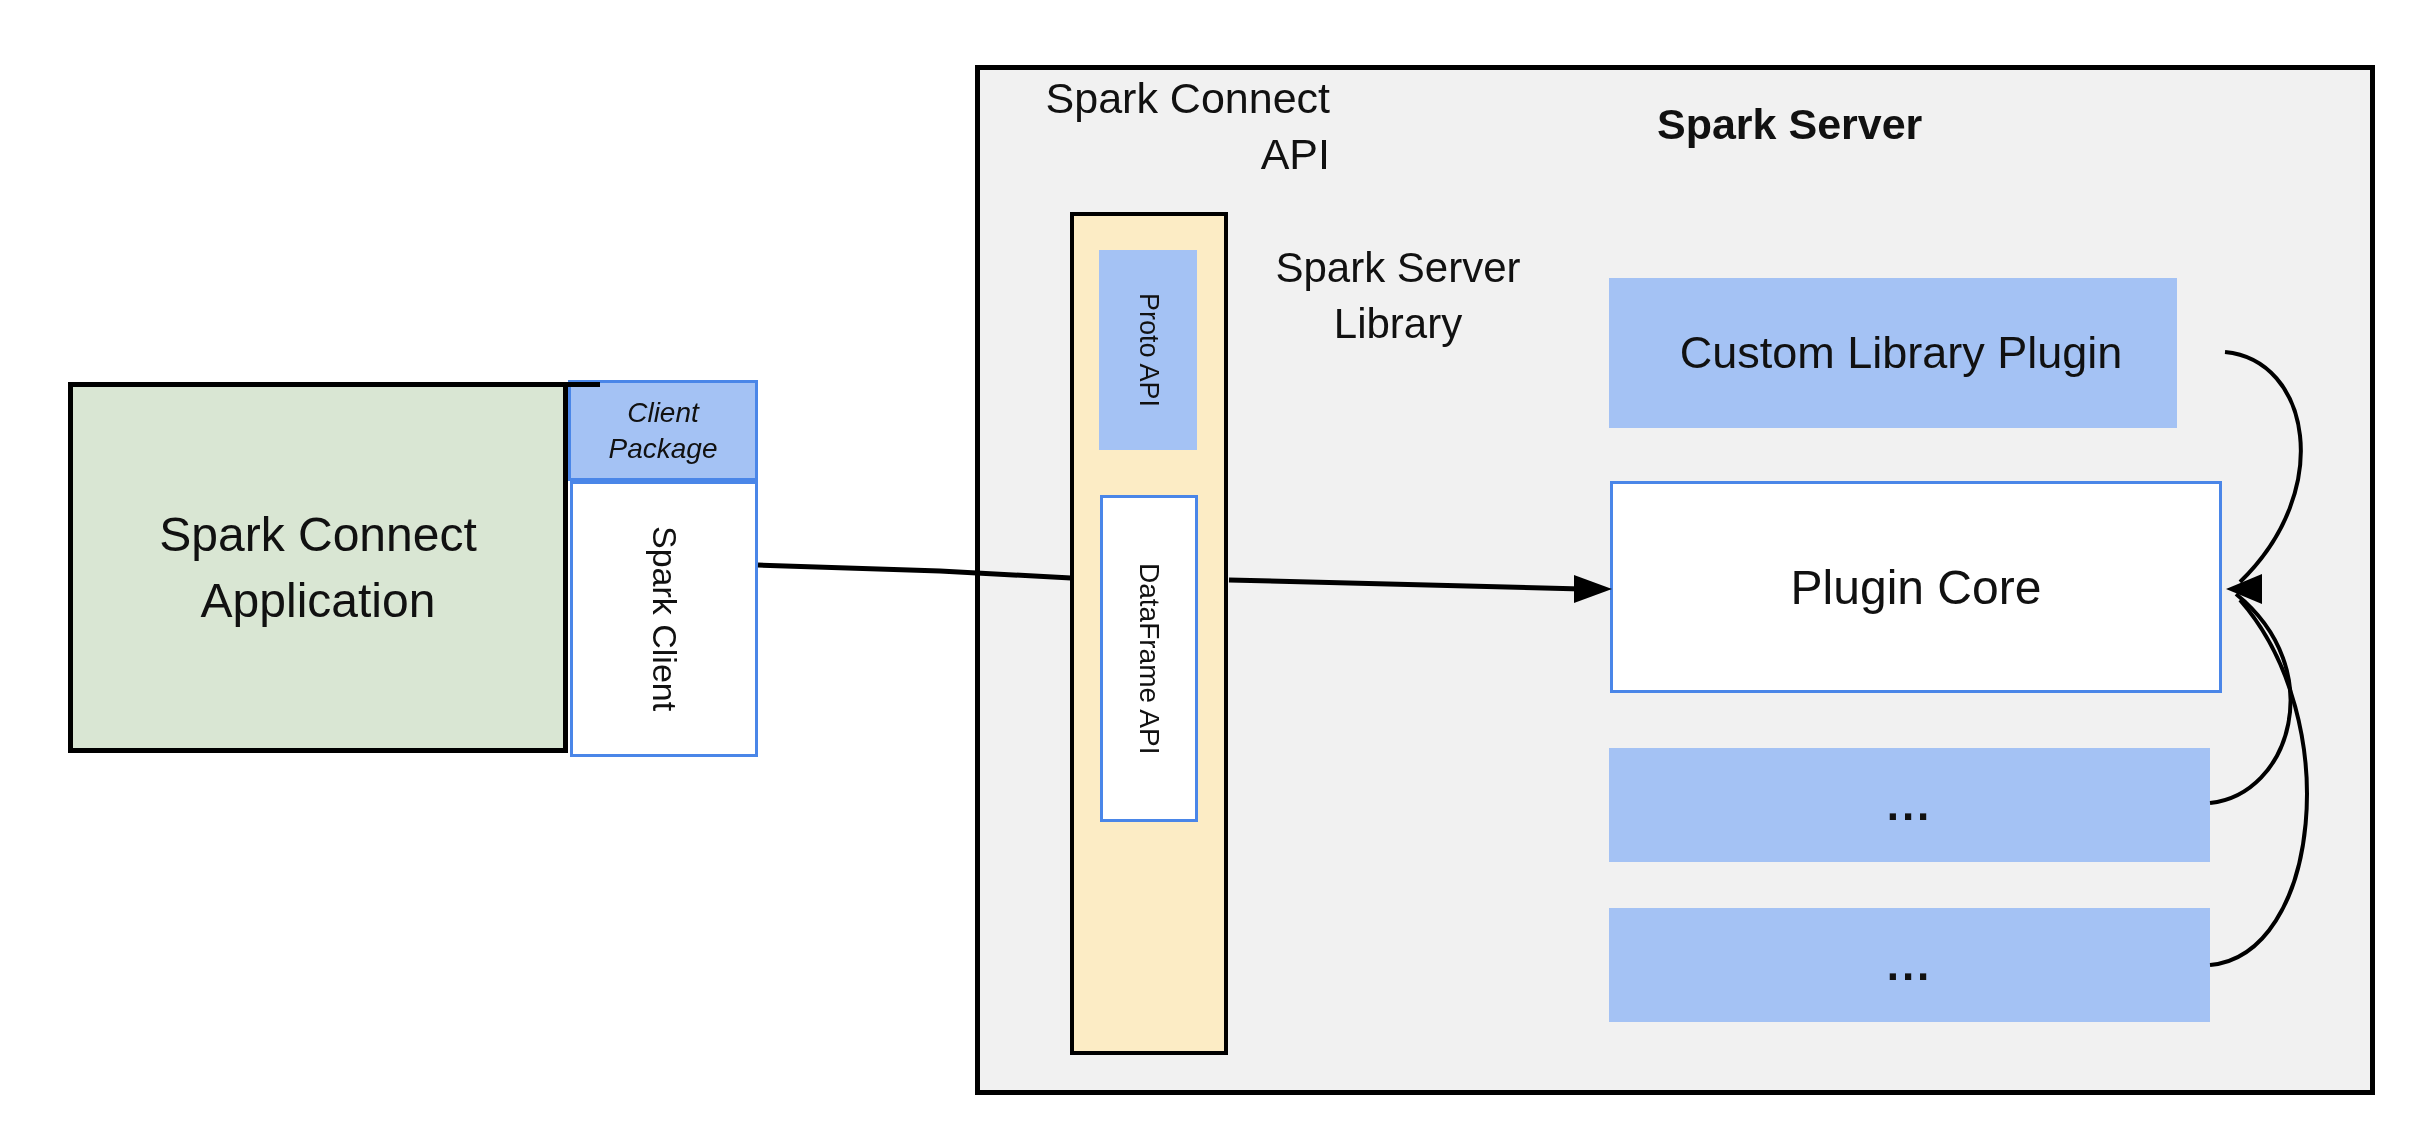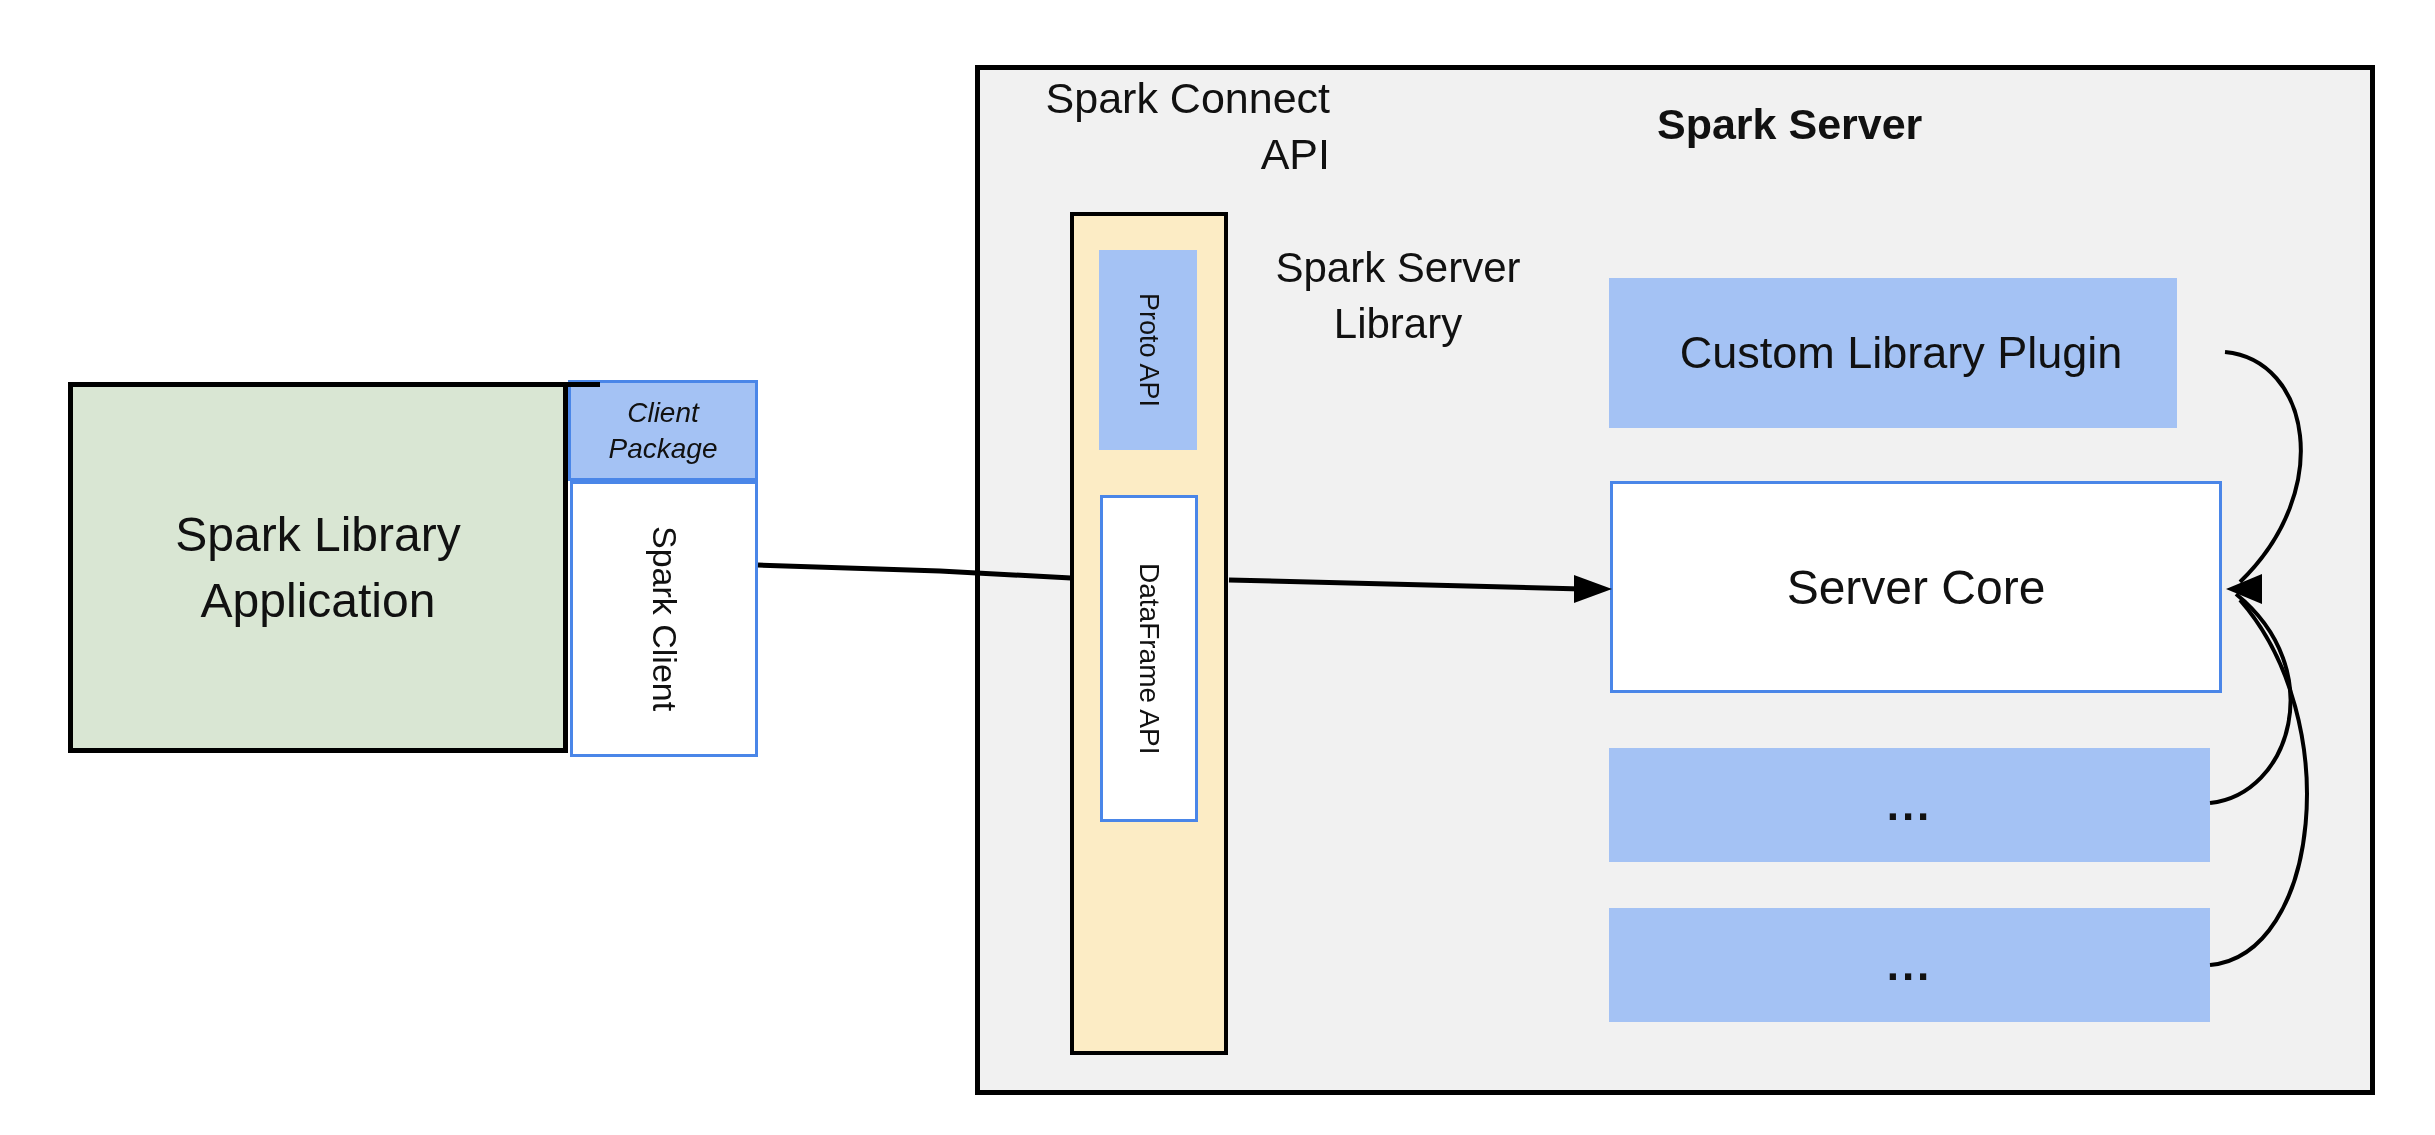--- a/index.html
+++ b/index.html
@@ -88,21 +88,21 @@
 
   
   .arrow-layer{left:0;top:0;width:2435px;height:1135px;z-index:8;pointer-events:none;}
 </style>
 </head>
 <body>
 
 <div class="abs connect-container"></div>
 
 <div class="abs green-box center">
-  <span>Spark Library Application</span>
+  <span>Spark Connect Application</span>
 </div>
 <div class="abs package-box center">
   <span>Client Package</span>
 </div>
 <div class="abs client-box center">
   <span class="vtext">Spark Client</span>
 </div>
 <div class="abs border-extension"></div>
 
 <div class="abs connect-title">Spark Connect API</div>
@@ -113,21 +113,21 @@
 <div class="abs dataframe-box center">
   <span class="vtext">DataFrame API</span>
 </div>
 <div class="abs library-label">Spark Server Library</div>
 
 <div class="abs server-title">Spark Server</div>
 <div class="abs plugin-box center">
   <span>Custom Library Plugin</span>
 </div>
 <div class="abs core-box center">
-  <span>Server Core</span>
+  <span>Plugin Core</span>
 </div>
 <div class="abs module-box m1 center">
   <span>...</span>
 </div>
 <div class="abs module-box m2 center">
   <span>...</span>
 </div>
 
 <svg class="abs arrow-layer" viewBox="0 0 2435 1135" xmlns="http://www.w3.org/2000/svg">
   <path d="M758,565 L940,571 L1071,578" stroke="#000" stroke-width="5" fill="none"></path>

